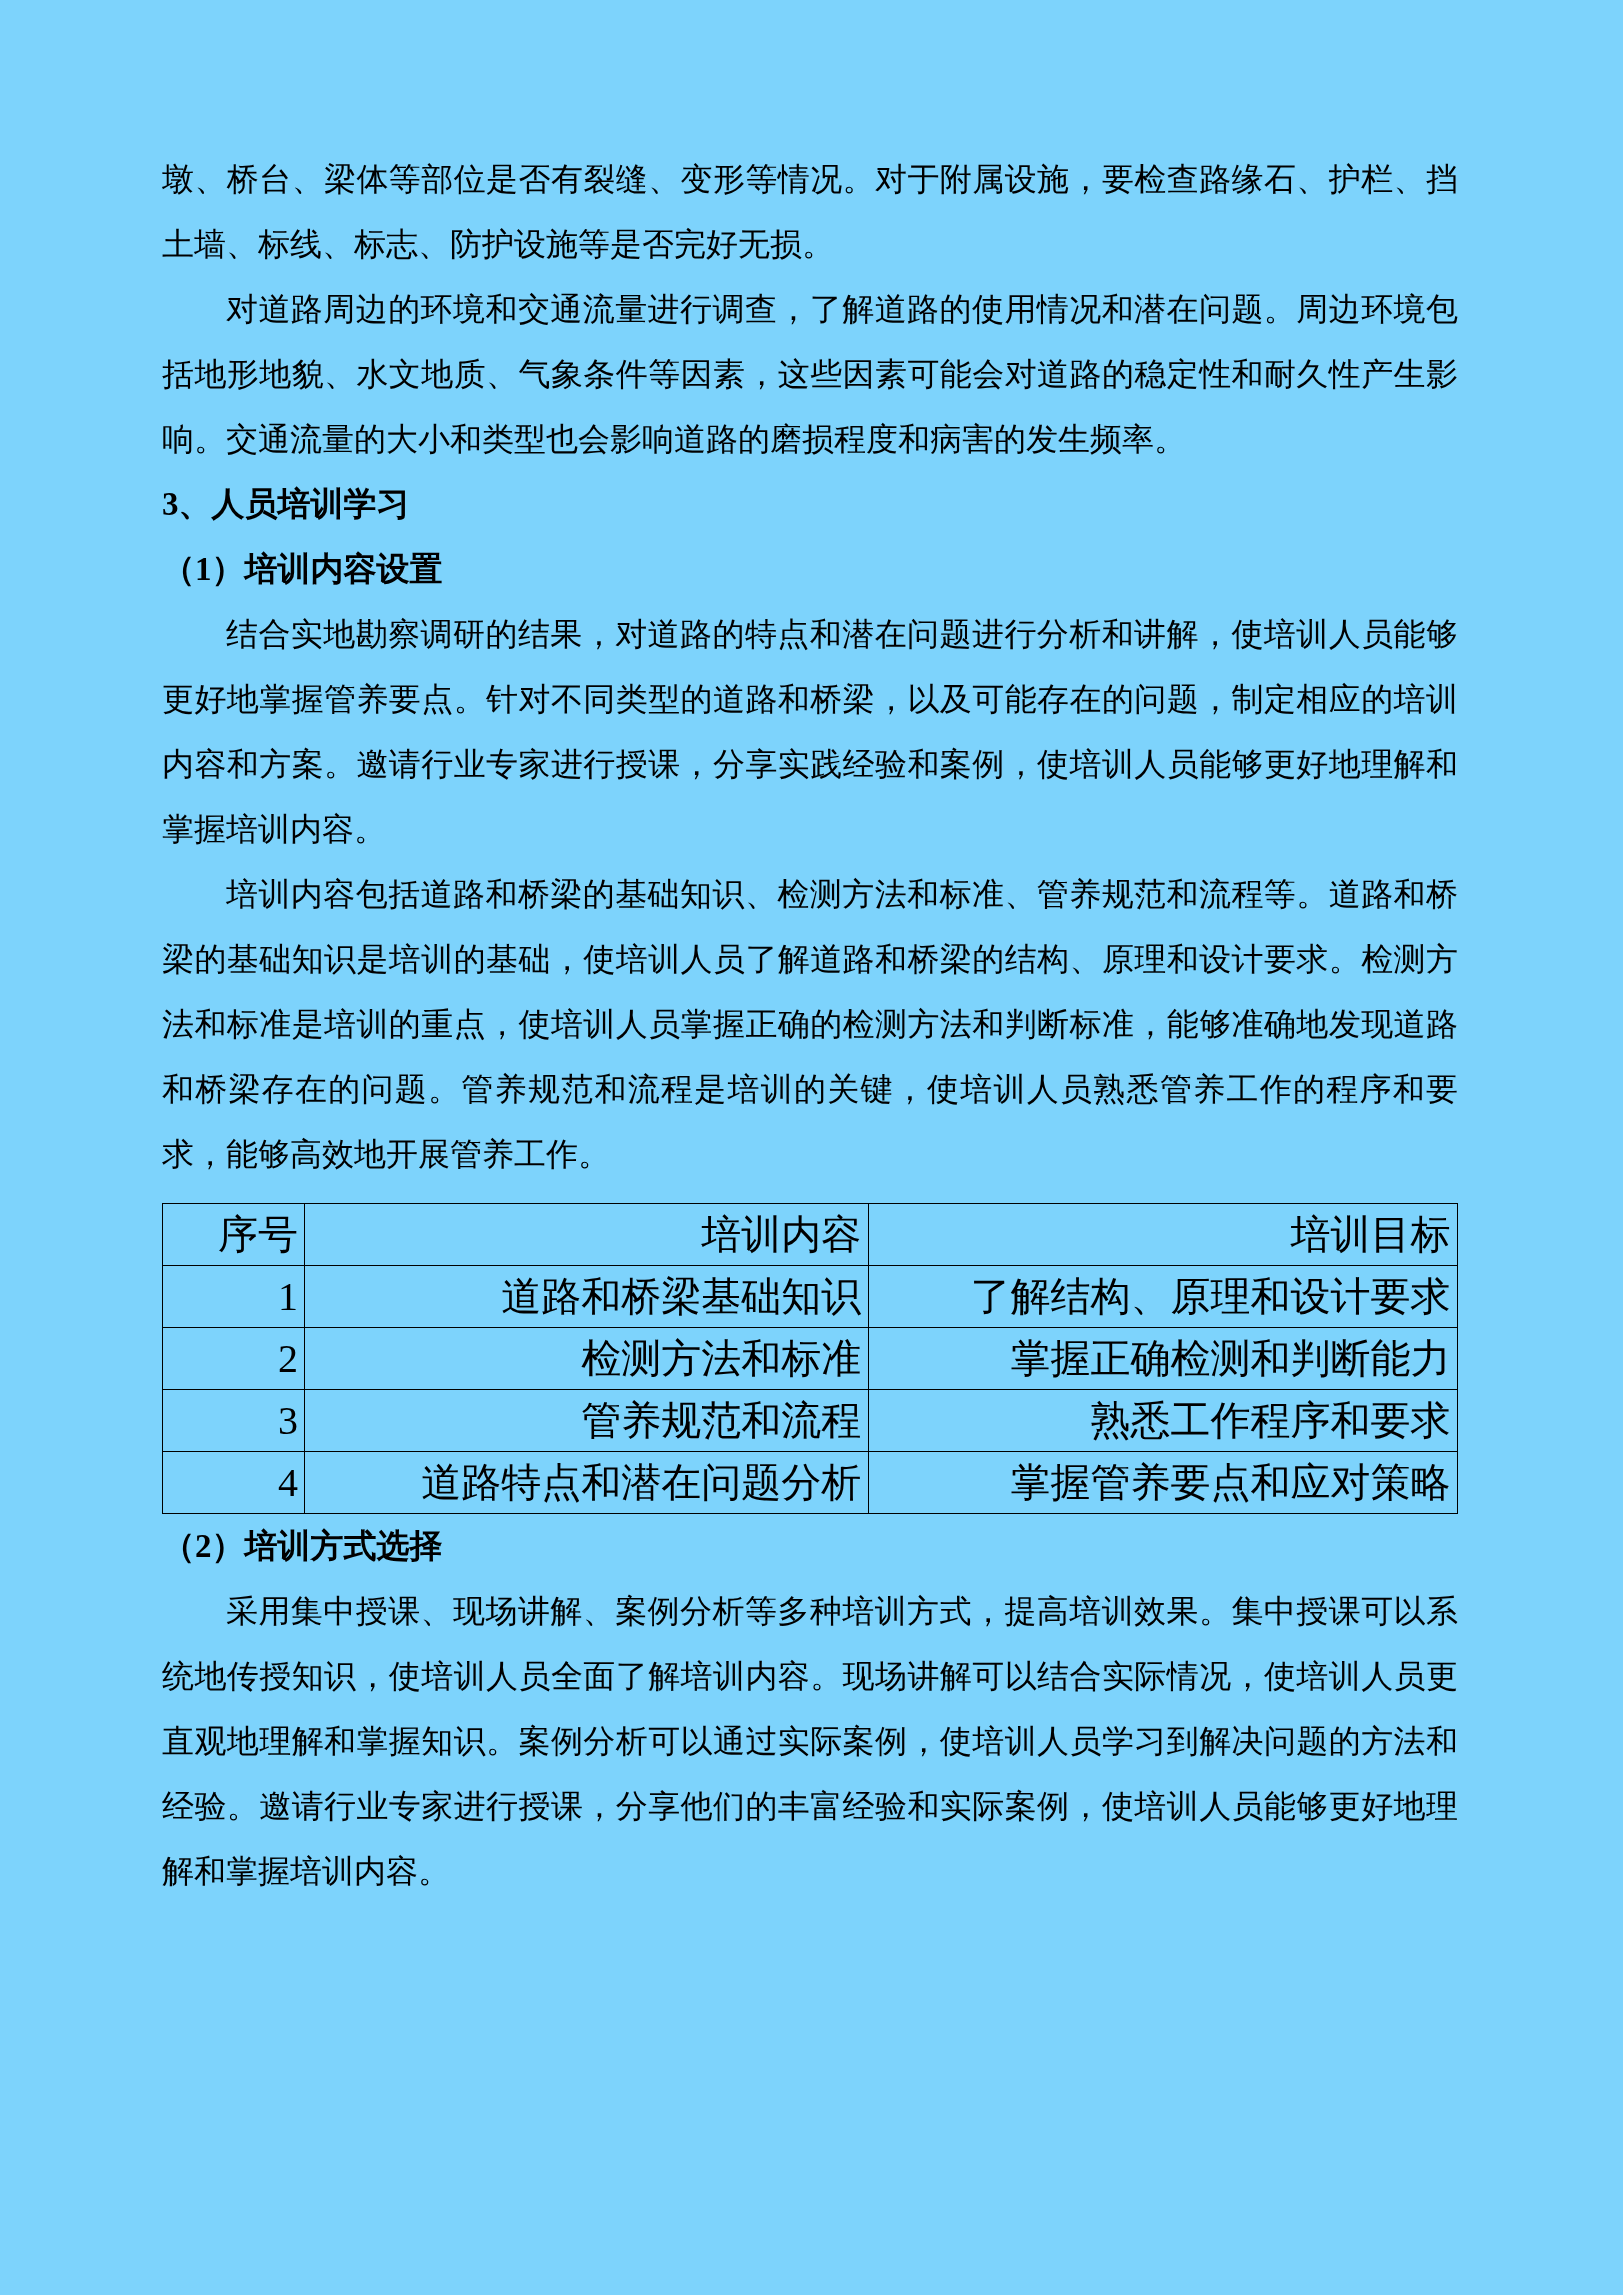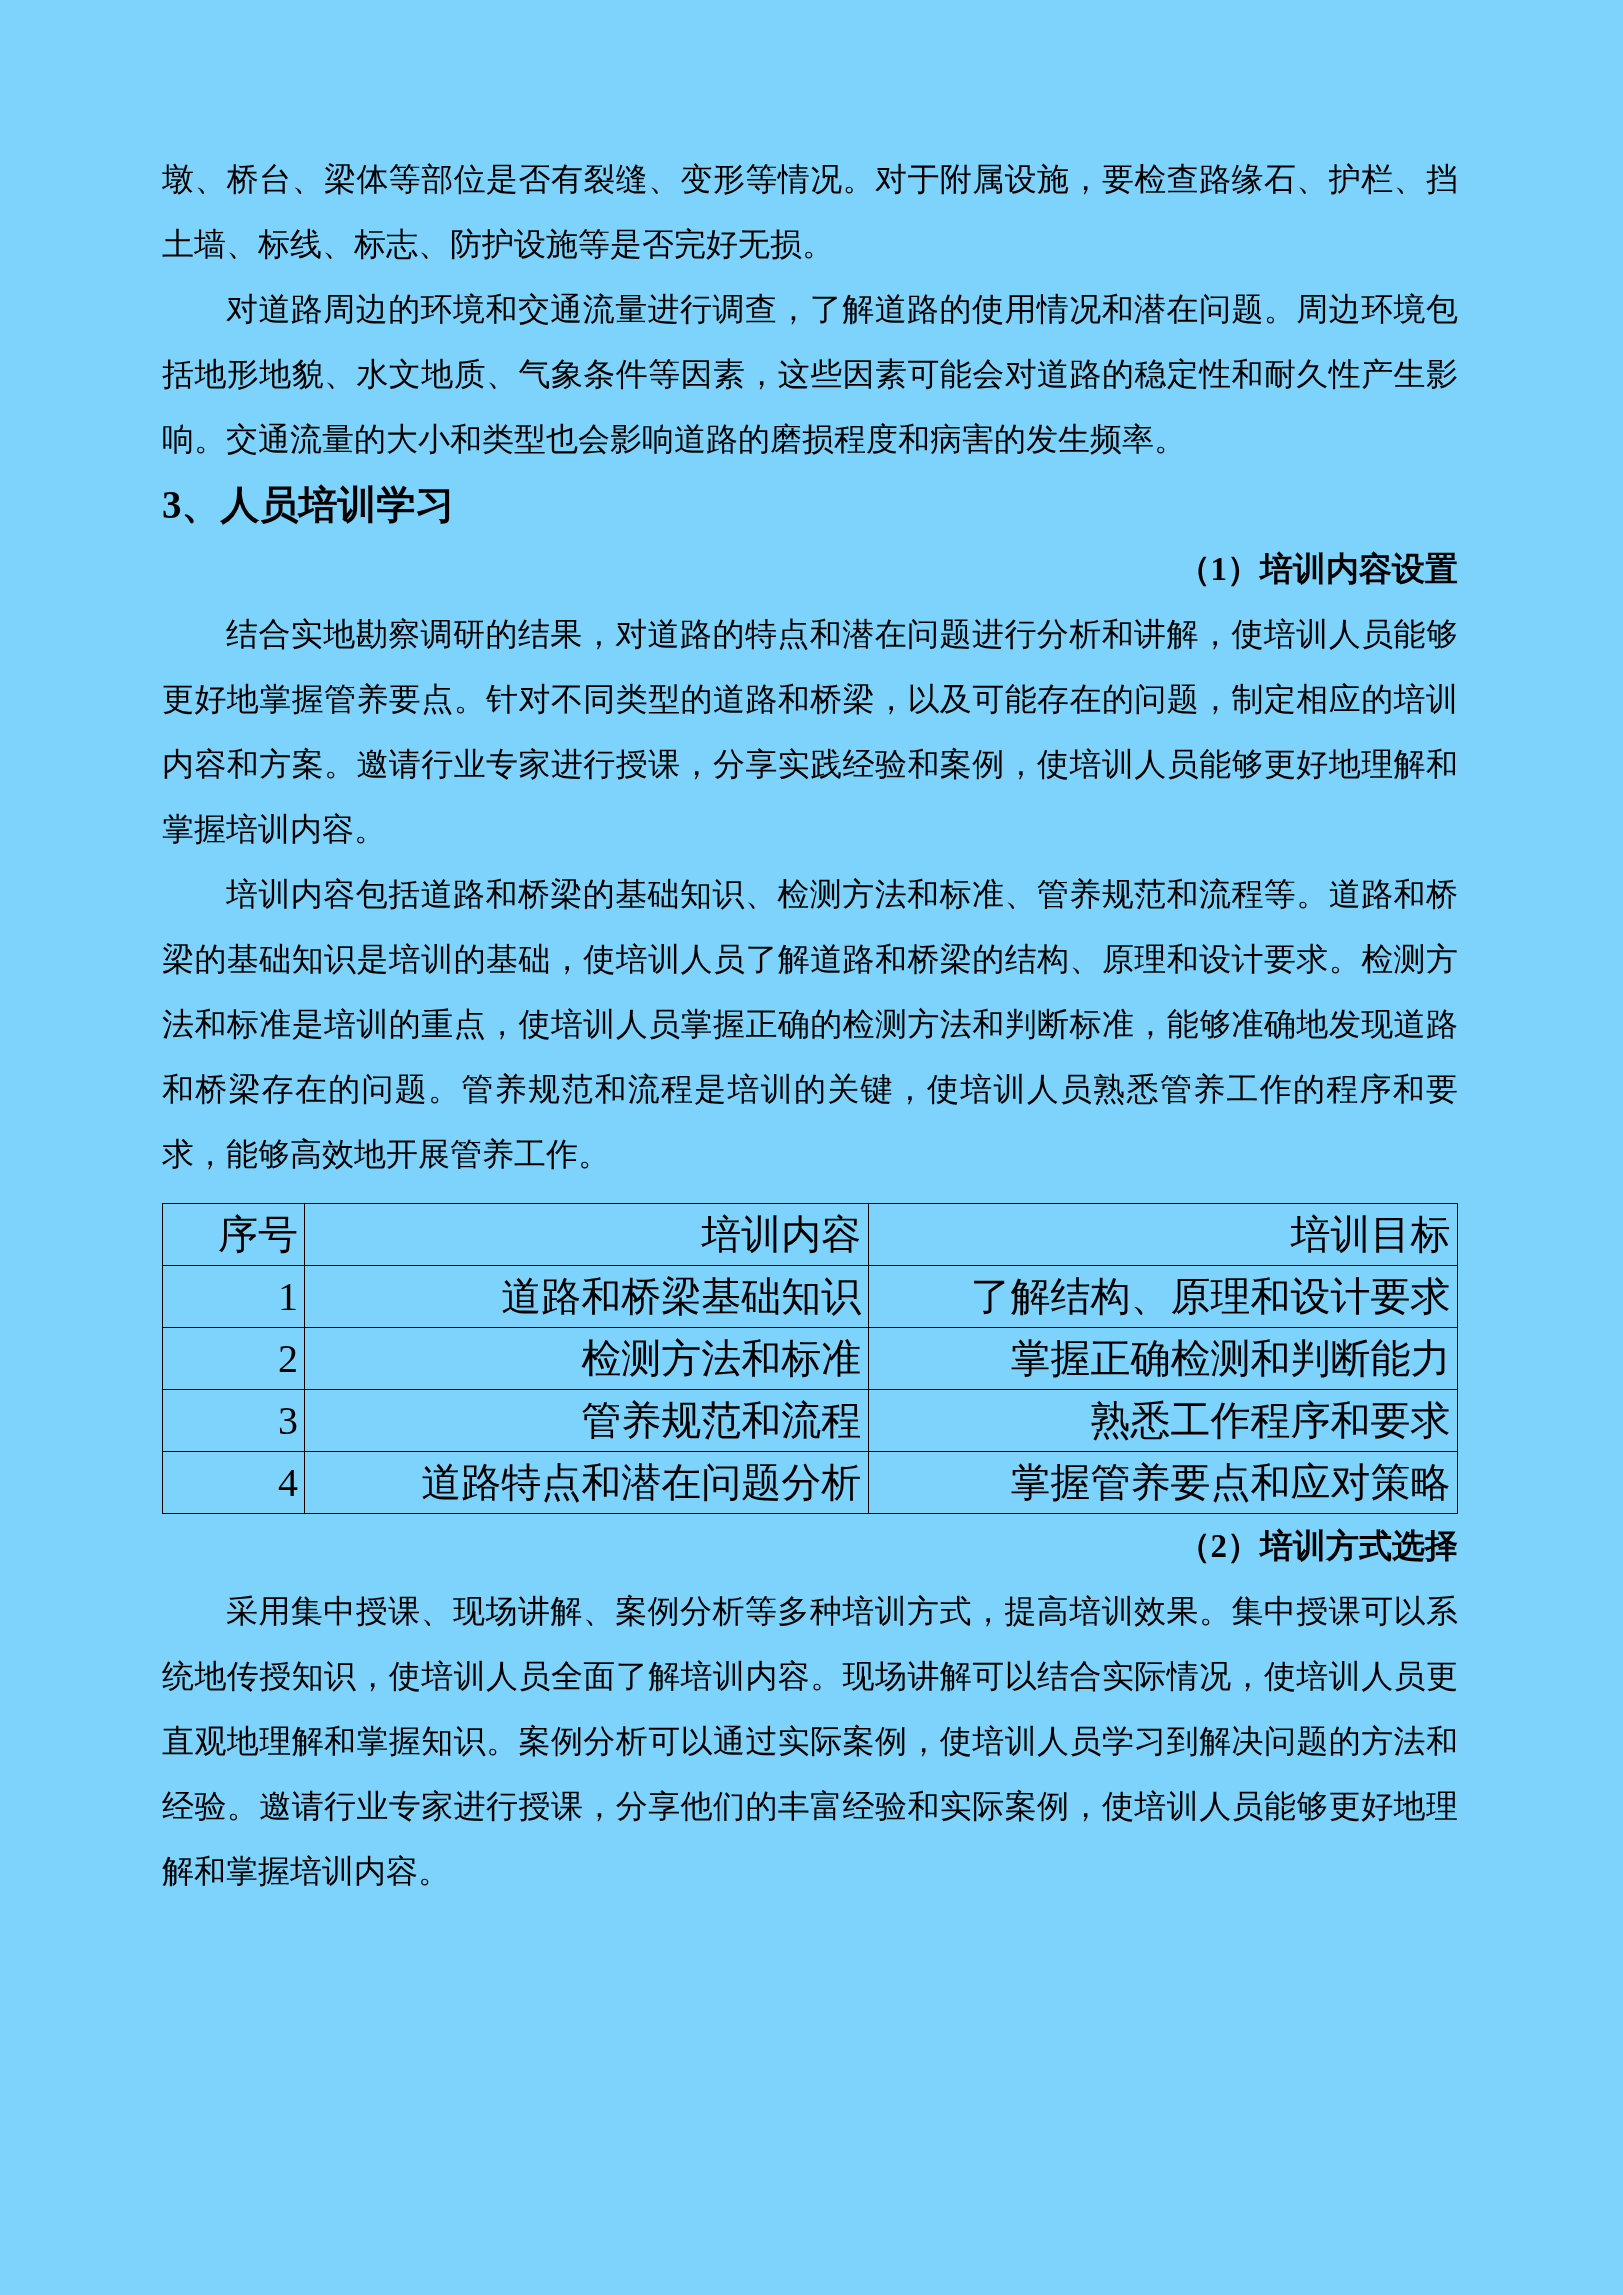--- a/index.html
+++ b/index.html
@@ -24,31 +24,31 @@
     margin: 0;
     text-align: justify;
     text-indent: 2em;
     word-break: break-all;
   }
   .para.no-indent {
     text-indent: 0;
   }
   .heading {
     margin: 0;
-    font-size: 39px;
+    font-size: 33px;
     font-weight: bold;
     line-height: 65px;
     text-align: left;
   }
   .subheading {
     margin: 0;
     font-size: 33px;
     font-weight: bold;
     line-height: 65px;
-    text-align: right;
+    text-align: left;
   }
   table.training-table {
     border-collapse: collapse;
     width: 100%;
     margin: 15.7px 0 0 0;
     table-layout: fixed;
   }
   table.training-table th,
   table.training-table td {
     border: 1.3px solid #000000;

